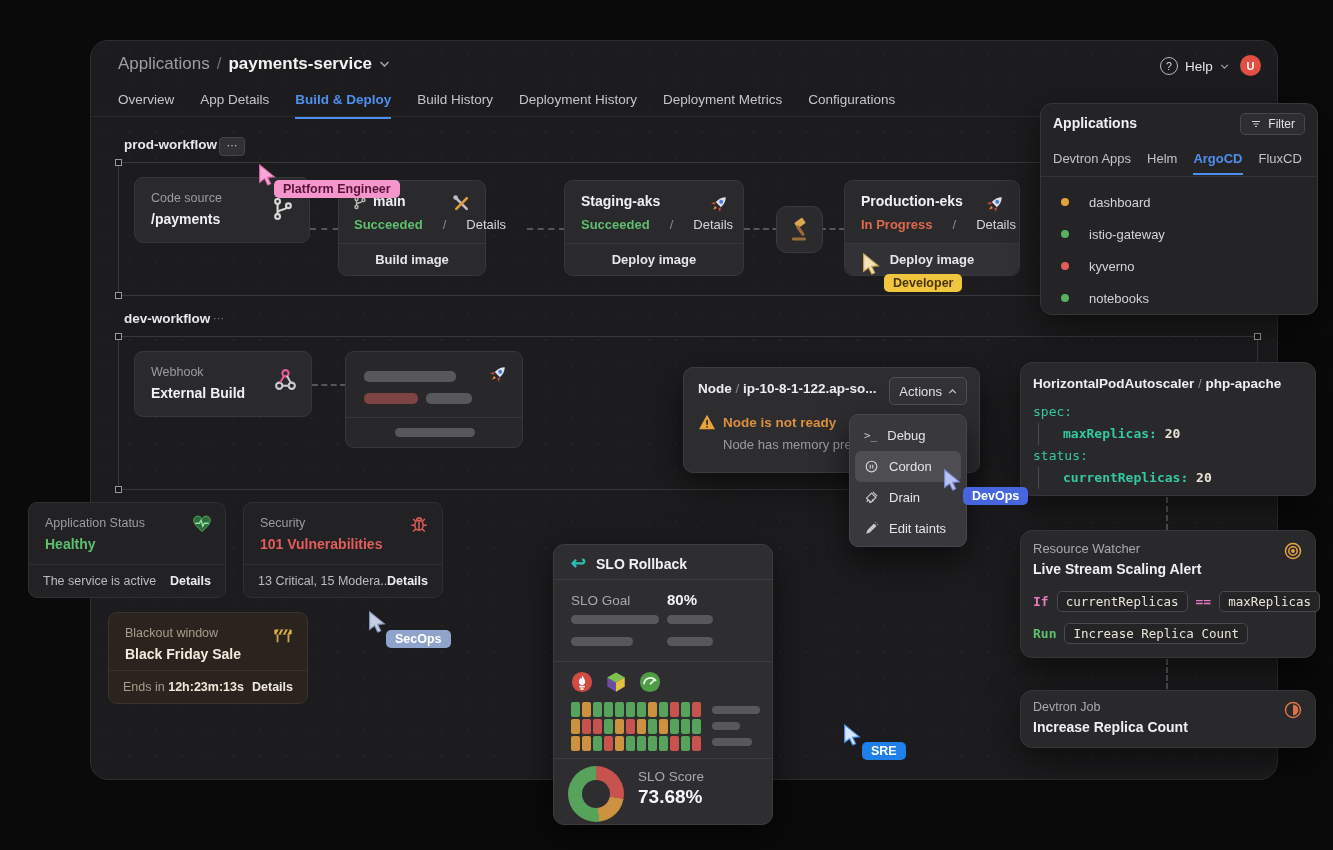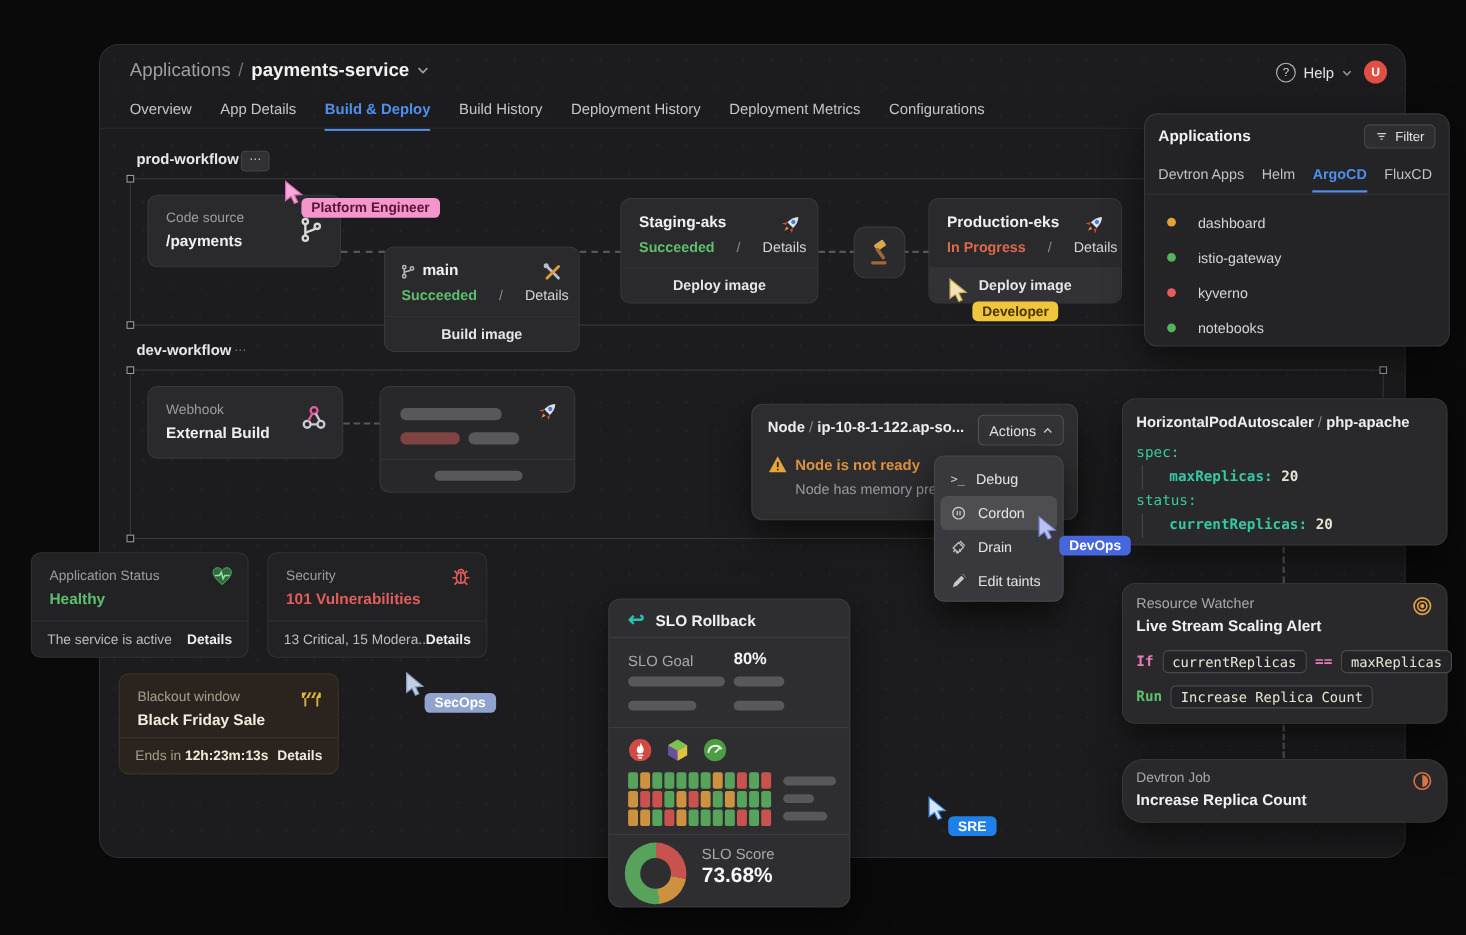--- a/index.html
+++ b/index.html
@@ -140,21 +140,21 @@
   <span class="c-value" style="left:16px;top:33px;">/payments</span>
   <svg class="corner-icon" style="top:18px;" width="26" height="26" viewBox="0 0 24 24" fill="none" stroke="#d8d8d8" stroke-width="2">
     <circle cx="7" cy="5" r="2.2"></circle>
       <circle cx="7" cy="19" r="2.2"></circle>
       <circle cx="17" cy="9" r="2.2"></circle>
     <path d="M7 7.5 V16.5"></path>
       <path d="M15.5 10.8 C13 13 9.5 12.5 7.5 14.5"></path>
   </svg>
 </div>
 
-<div class="card" style="left:349px;top:180px;width:178px;height:96px;margin-top:44px;">
+<div class="card" style="left:338px;top:180px;width:148px;height:96px;">
   <svg class="abs" style="left:14px;top:15px;" width="14" height="14" viewBox="0 0 24 24" fill="none" stroke="#b8b8b8" stroke-width="2.4">
     <circle cx="6" cy="5" r="2.6"></circle>
       <circle cx="6" cy="19" r="2.6"></circle>
       <circle cx="18" cy="7" r="2.6"></circle>
     <path d="M6 8 V16"></path>
       <path d="M16 9.5 C13 12 8 11 6 13.5"></path>
   </svg>
   <span class="c-value" style="left:34px;top:12px;">main</span>
   <div class="status-row" style="left:15px;top:36px;">
     <span class="status-ok">Succeeded</span>
@@ -492,21 +492,21 @@
     <span class="chip">currentReplicas</span>
     <span class="kw-if">==</span>
     <span class="chip">maxReplicas</span>
   </div>
   <div class="abs" style="left:12px;top:92px;display:flex;align-items:center;gap:8px;">
     <span class="kw-run">Run</span>
     <span class="chip">Increase Replica Count</span>
   </div>
 </div>
 
-<div class="panel" style="left:1020px;top:690px;width:296px;height:58px;background:#29292c;z-index:6;border-radius:19px;">
+<div class="panel" style="left:1020px;top:690px;width:296px;height:58px;background:#29292c;z-index:6;">
   <span class="abs" style="left:12px;top:9px;font-size:12.5px;color:#a8a8ad;">Devtron Job</span>
   <span class="abs" style="left:12px;top:28px;font-size:14px;font-weight:700;color:#f0f0f2;">Increase Replica Count</span>
   <svg class="abs" style="right:12px;top:9px;" width="20" height="20" viewBox="0 0 24 24">
     <circle cx="12" cy="12" r="9" fill="none" stroke="#d87348" stroke-width="1.8"></circle>
     <path d="M12 5.5 A6.5 6.5 0 0 1 12 18.5 Z" fill="#d87348"></path>
   </svg>
 </div>
 
 <svg class="cursor" style="left:256px;top:163px;" width="22" height="23" viewBox="0 0 24 25">
   <path d="M4 2 L20 15 L12.6 15.6 L16 22.5 L12.8 24 L9.4 17 L4 21 Z" fill="#f6a8d8" stroke="#d66aae" stroke-width="1.2"></path>

